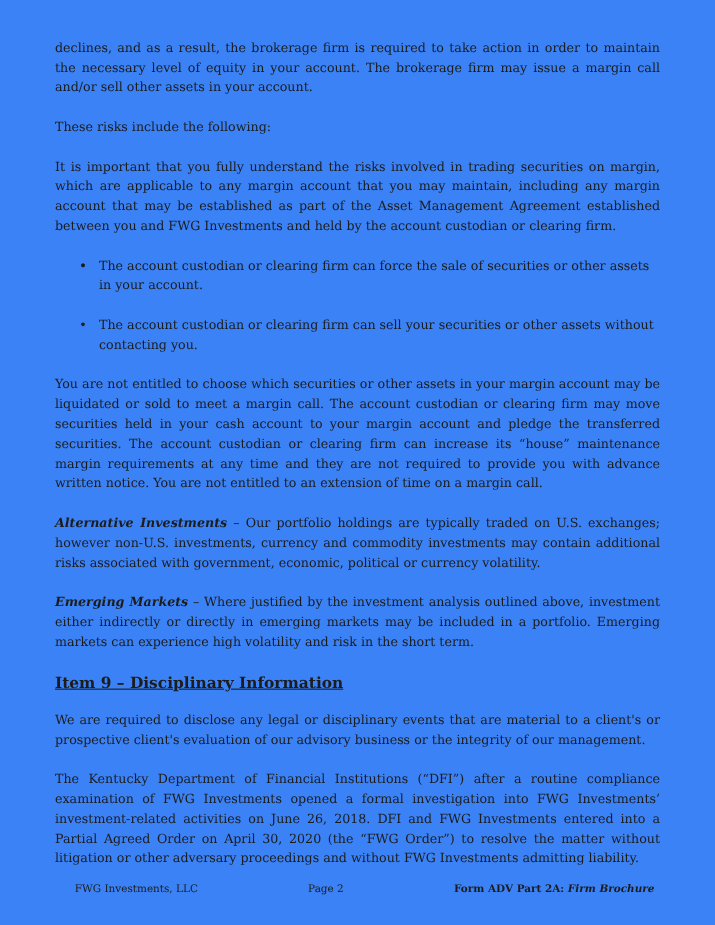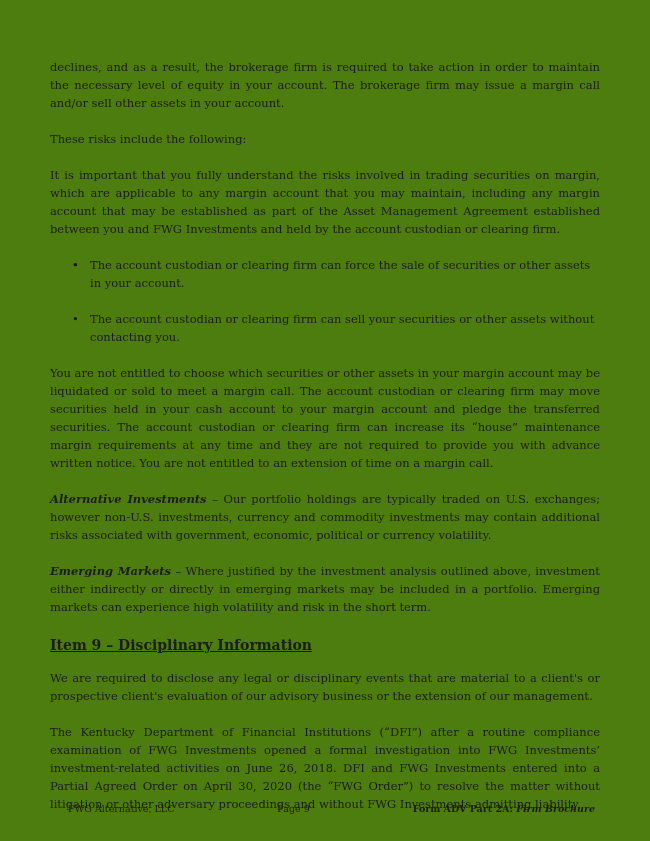--- a/index.html
+++ b/index.html
@@ -11,23 +11,23 @@
     width: 650px;
     height: 841px;
     position: relative;
     overflow: hidden;
     font-family: "DejaVu Serif", "Liberation Serif", serif;
     color: #1c1c1c;
   }
   .page {
     position: absolute;
     inset: 0;
-    padding: 58px 50px 0 50px;
+    padding: 34px 50px 0 50px;
     box-sizing: border-box;
-    background: #4d7c0f;
+    background: #3b82f6;
   }
   .para {
     font-size: 11.5px;
     line-height: 18px;
     text-align: justify;
     margin: 0 0 18px 0;
   }
   .lead {
     font-weight: bold;
     font-style: italic;
@@ -104,23 +104,23 @@
   <p class="para">
     <span class="lead">Alternative Investments</span><span> – Our portfolio holdings are typically traded on U.S. exchanges; however non-U.S. investments, currency and commodity investments may contain additional risks associated with government, economic, political or currency volatility.</span>
   </p>
 
   <p class="para">
     <span class="lead">Emerging Markets</span><span> – Where justified by the investment analysis outlined above, investment either indirectly or directly in emerging markets may be included in a portfolio. Emerging markets can experience high volatility and risk in the short term.</span>
   </p>
 
   <h2 class="section-heading">Item 9 – Disciplinary Information</h2>
 
-  <p class="para">We are required to disclose any legal or disciplinary events that are material to a client's or prospective client's evaluation of our advisory business or the extension of our management.</p>
+  <p class="para">We are required to disclose any legal or disciplinary events that are material to a client's or prospective client's evaluation of our advisory business or the integrity of our management.</p>
 
   <p class="para">The Kentucky Department of Financial Institutions (“DFI”) after a routine compliance examination of FWG Investments opened a formal investigation into FWG Investments’ investment-related activities on June 26, 2018. DFI and FWG Investments entered into a Partial Agreed Order on April 30, 2020 (the “FWG Order”) to resolve the matter without litigation or other adversary proceedings and without FWG Investments admitting liability.</p>
 
 </div>
 
 <div class="footer">
-  <span class="cell-left">FWG Alternative, LLC</span>
-  <span class="cell-center">Page 9</span>
+  <span class="cell-left">FWG Investments, LLC</span>
+  <span class="cell-center">Page 2</span>
   <span class="cell-right"><span>Form ADV Part 2A: </span><i>Firm Brochure</i></span>
 </div>
 
 </body></html>

